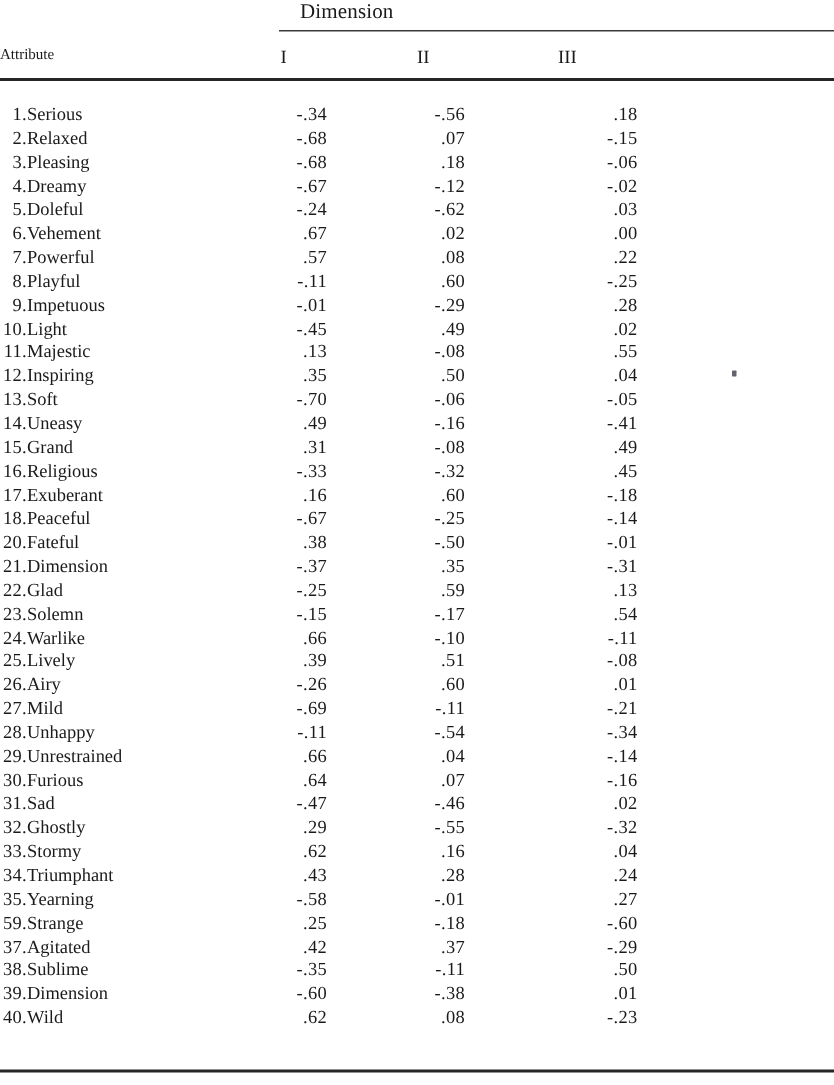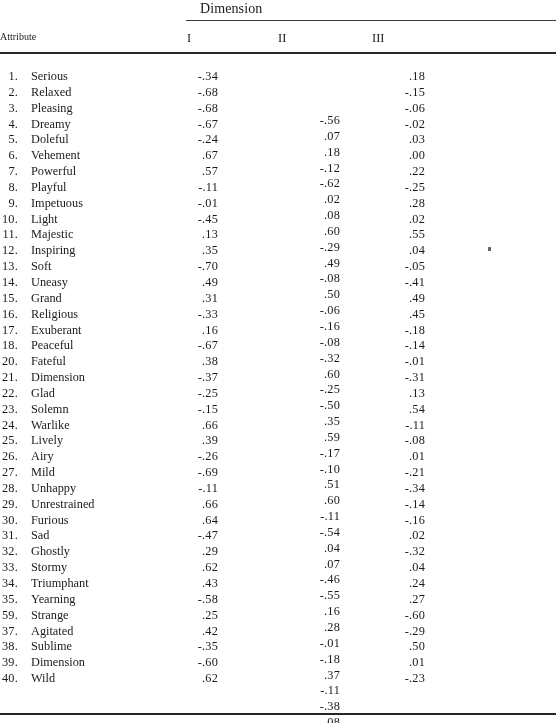--- a/index.html
+++ b/index.html
@@ -94,30 +94,30 @@
   }
   .row .idx {
     position: absolute;
     left: 0px;
     width: 18px;
     text-align: right;
     letter-spacing: 0.2px;
   }
   .row .label {
     position: absolute;
-    left: 31px;
+    left: 18px;
   }
   .row .val {
     position: absolute;
     width: 42px;
     text-align: right;
     letter-spacing: 0.2px;
   }
   .row .v1 { left: 176px; }
-  .row .v2 { left: 298px; margin-top: 44px; }
+  .row .v2 { left: 268px; }
   .row .v3 { left: 383px; }
 
   
   .speck {
     position: absolute;
     left: 488px;
     top: 247px;
     width: 3px;
     height: 4px;
     background: #3c3c46;

